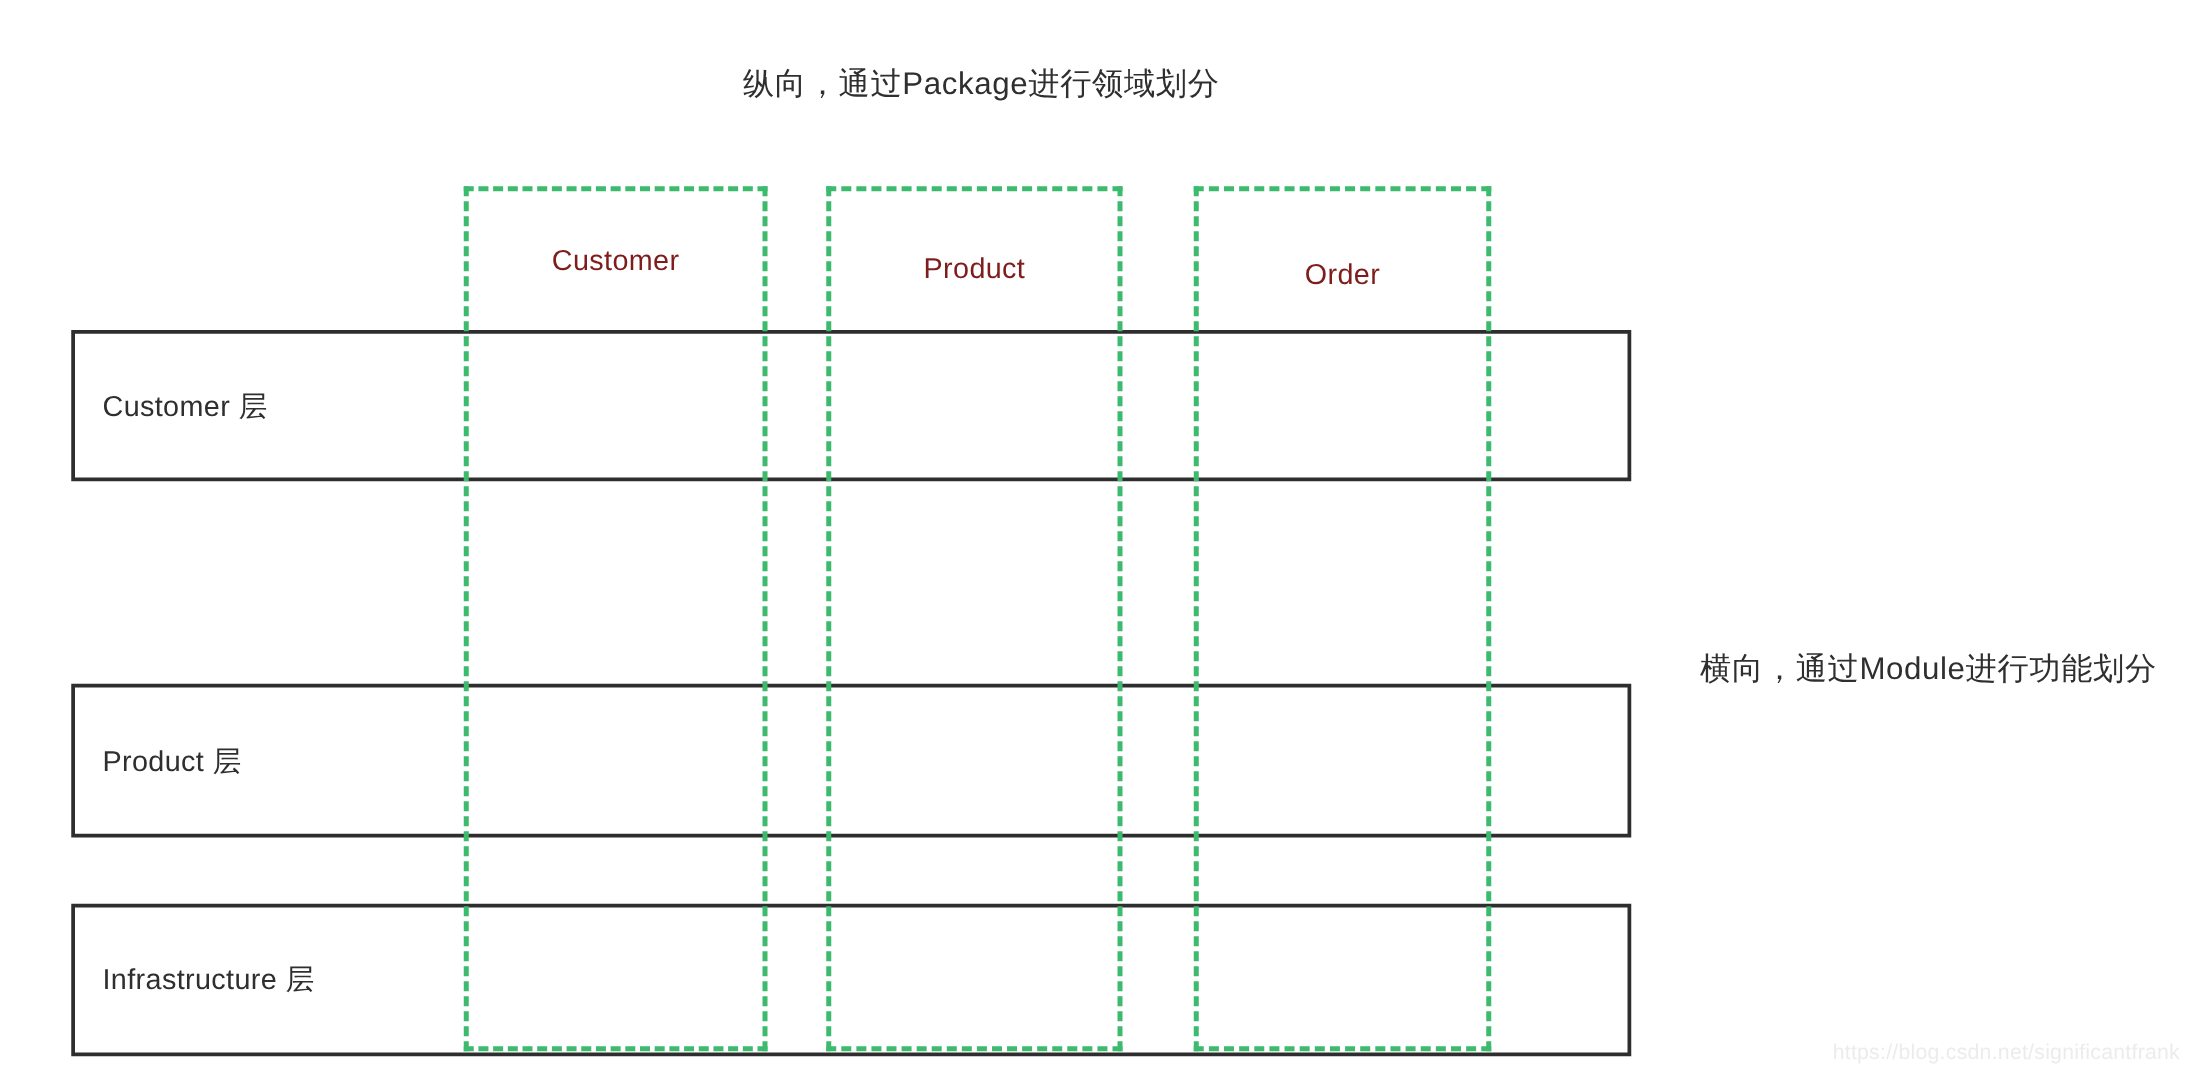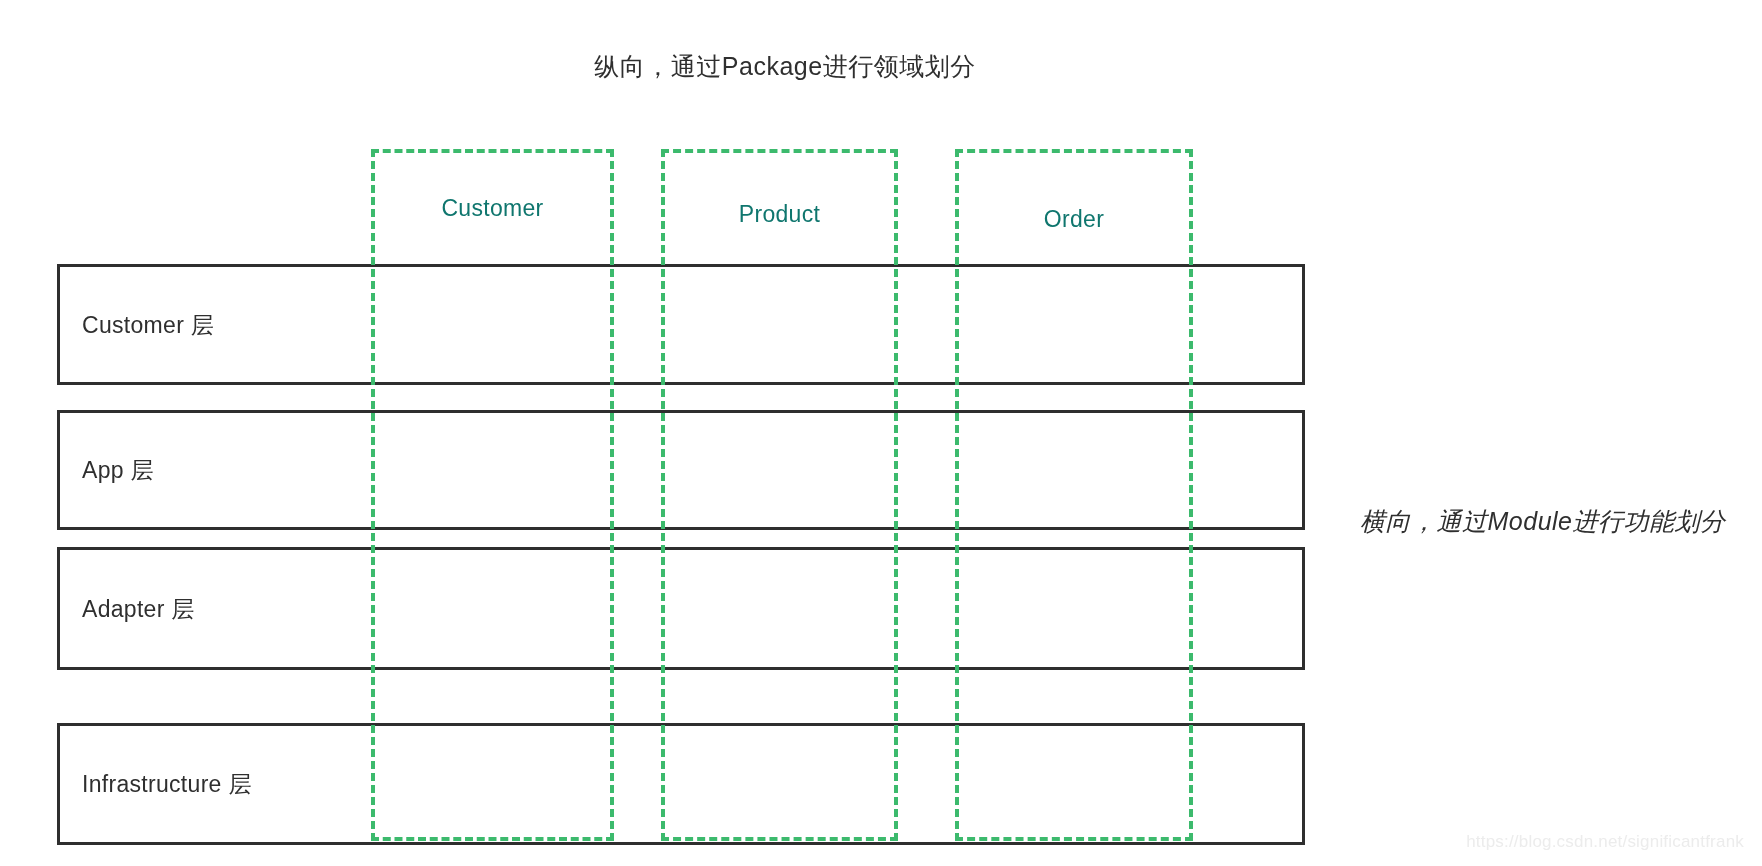--- a/index.html
+++ b/index.html
@@ -72,42 +72,41 @@
     z-index: 4;
     pointer-events: none;
   }
   .package-label {
     position: absolute;
     left: 0;
     width: 100%;
     text-align: center;
     font-size: 23px;
     font-weight: 400;
-    color: #0f766e;
+    color: #7f1d1d;
     white-space: nowrap;
     letter-spacing: 0.3px;
   }
   .pkg-customer { left: 371px; width: 243px; }
   .pkg-customer .package-label { top: 42px; }
   .pkg-product  { left: 661px; width: 237px; }
   .pkg-product  .package-label { top: 48px; }
   .pkg-order    { left: 955px; width: 238px; }
   .pkg-order    .package-label { top: 53px; }
 
   
   .side-note {
     position: absolute;
     left: 1360px;
-    top: 505px;
+    top: 518px;
     font-size: 25px;
     font-weight: 500;
     color: #2f2f2f;
     white-space: nowrap;
     letter-spacing: 0.5px;
-    font-style: italic;
   }
 
   
   .watermark {
     position: absolute;
     right: 18px;
     bottom: 14px;
     font-size: 17px;
     color: #ececec;
     white-space: nowrap;
@@ -118,26 +117,23 @@
 <body>
 
 <div id="canvas">
 
   <div class="diagram-title">纵向，通过Package进行领域划分</div>
 
   <div class="layer-box layer-adapter">
     <span class="layer-label">Customer 层</span>
   </div>
 
-  <div class="layer-box layer-app">
-    <span class="layer-label">App 层</span>
-  </div>
 
   <div class="layer-box layer-domain">
-    <span class="layer-label">Adapter 层</span>
+    <span class="layer-label">Product 层</span>
   </div>
 
   <div class="layer-box layer-infrastructure">
     <span class="layer-label">Infrastructure 层</span>
   </div>
 
   <div class="package-col pkg-customer">
     <span class="package-label">Customer</span>
   </div>
 

